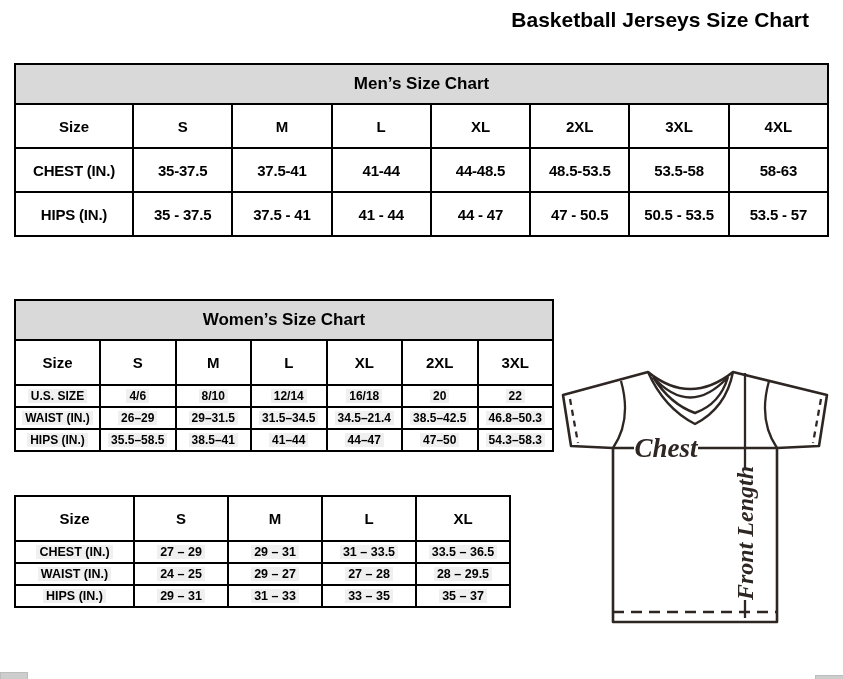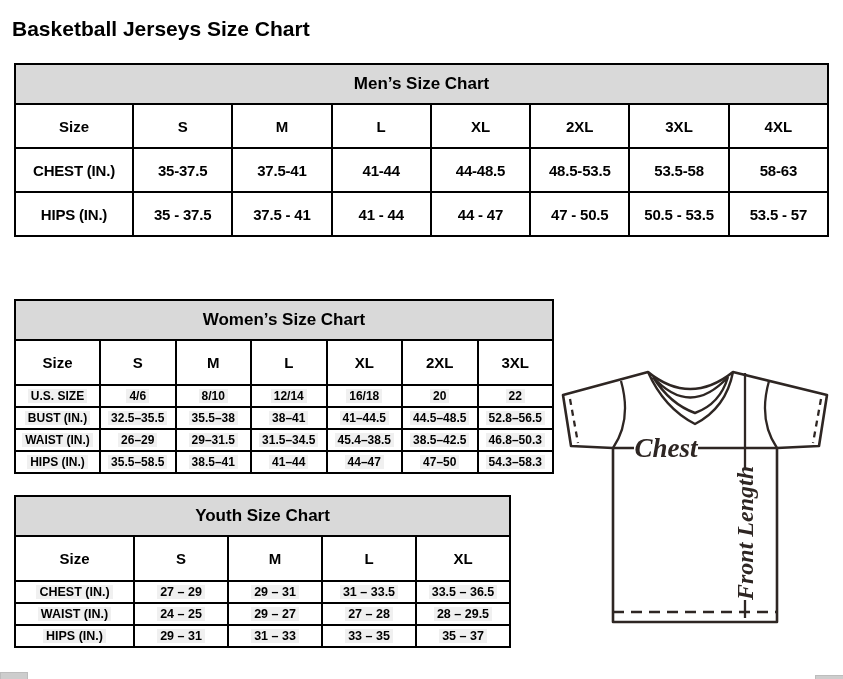--- a/index.html
+++ b/index.html
@@ -9,22 +9,22 @@
   }
   html,body{margin:0;padding:0;}
   body{
     width:843px;height:679px;position:relative;overflow:hidden;
     background:#ffffff;
     font-family:"Liberation Sans", sans-serif;
     color:#000;
   }
   .page-title{
     position:absolute;top:5px;left:0;width:806px;
-    text-align:left;font-size:21px;font-weight:bold;
-    letter-spacing:0px;margin:12px;
+    text-align:right;font-size:21px;font-weight:bold;
+    letter-spacing:0px;margin:3px;
   }
   table.tbl{
     position:absolute;border-collapse:collapse;table-layout:fixed;
     background:#fff;
   }
   table.tbl td{
     border:2px solid var(--border);
     text-align:center;vertical-align:middle;
     font-weight:bold;overflow:hidden;white-space:nowrap;
   }
@@ -131,34 +131,25 @@
       <tr class="data">
         <td><span class="cellhl">U.S. SIZE</span></td>
         <td><span class="cellhl">4/6</span></td>
         <td><span class="cellhl">8/10</span></td>
         <td><span class="cellhl">12/14</span></td>
         <td><span class="cellhl">16/18</span></td>
         <td><span class="cellhl">20</span></td>
         <td><span class="cellhl">22</span></td>
       </tr>
       <tr class="data">
-        <td><span class="cellhl">BUST (IN.)</span></td>
-        <td><span class="cellhl">32.5–35.5</span></td>
-        <td><span class="cellhl">35.5–38</span></td>
-        <td><span class="cellhl">38–41</span></td>
-        <td><span class="cellhl">41–44.5</span></td>
-        <td><span class="cellhl">44.5–48.5</span></td>
-        <td><span class="cellhl">52.8–56.5</span></td>
-      </tr>
-      <tr class="data">
         <td><span class="cellhl">WAIST (IN.)</span></td>
         <td><span class="cellhl">26–29</span></td>
         <td><span class="cellhl">29–31.5</span></td>
         <td><span class="cellhl">31.5–34.5</span></td>
-        <td><span class="cellhl">45.4–38.5</span></td>
+        <td><span class="cellhl">34.5–21.4</span></td>
         <td><span class="cellhl">38.5–42.5</span></td>
         <td><span class="cellhl">46.8–50.3</span></td>
       </tr>
       <tr class="data">
         <td><span class="cellhl">HIPS (IN.)</span></td>
         <td><span class="cellhl">35.5–58.5</span></td>
         <td><span class="cellhl">38.5–41</span></td>
         <td><span class="cellhl">41–44</span></td>
         <td><span class="cellhl">44–47</span></td>
         <td><span class="cellhl">47–50</span></td>
@@ -166,23 +157,20 @@
       </tr>
     </tbody>
 </table>
 
 <table class="tbl tbl-youth soft-hl">
   <colgroup>
       <col style="width:119px">
       <col span="4">
     </colgroup>
   <tbody>
-      <tr class="band">
-        <td colspan="5">Youth Size Chart</td>
-      </tr>
       <tr class="cols">
         <td>Size</td>
         <td>S</td>
         <td>M</td>
         <td>L</td>
         <td>XL</td>
       </tr>
       <tr class="data">
         <td><span class="cellhl">CHEST (IN.)</span></td>
         <td><span class="cellhl">27 – 29</span></td>

